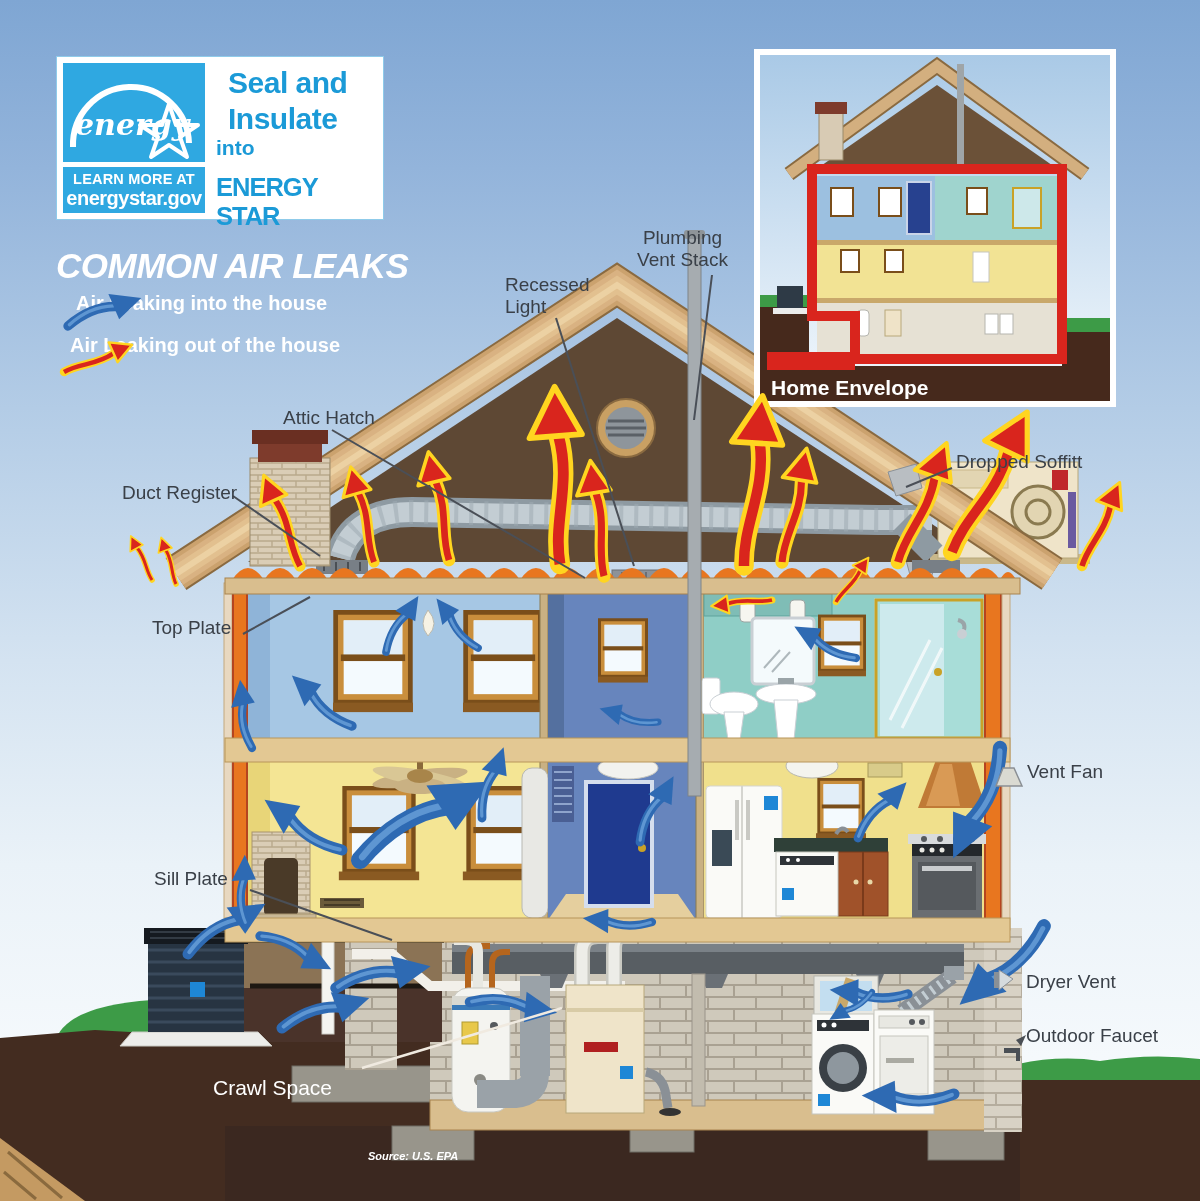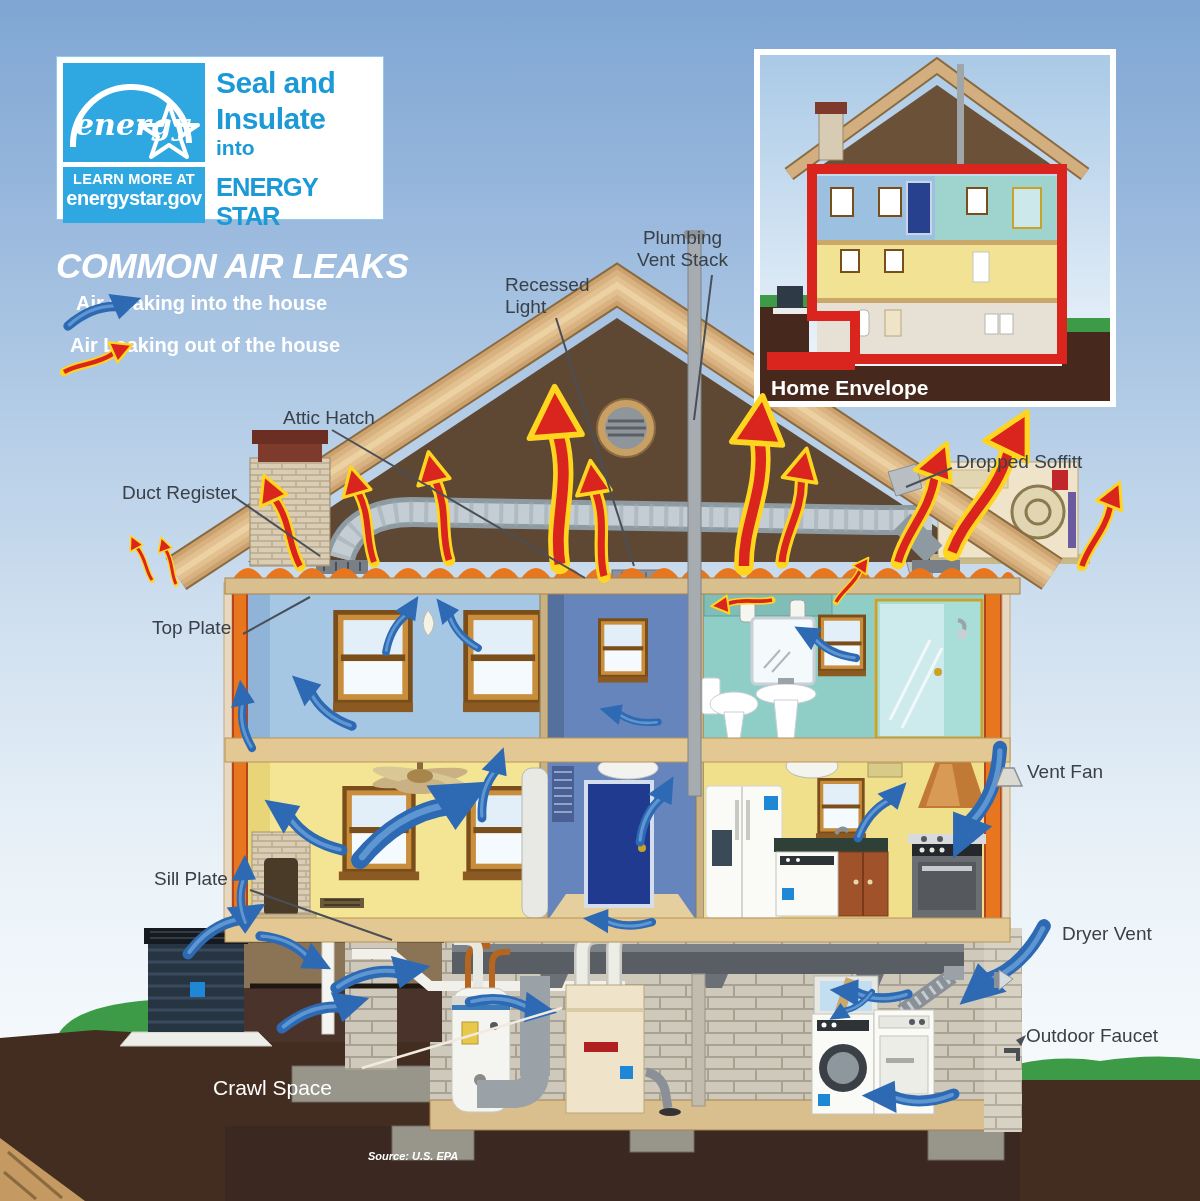--- a/index.html
+++ b/index.html
@@ -19,27 +19,27 @@
   .legend-text{font-weight:bold;font-size:20px;color:#FFFFFF;margin-left:14px;}
   .src{position:absolute;left:368px;top:1150px;font-style:italic;font-weight:bold;
        font-size:11px;color:#FFFFFF;}
   .inset-caption{position:absolute;left:771px;top:376px;font-weight:bold;
                  font-size:21px;color:#FFFFFF;}
   
   .logo{position:absolute;left:57px;top:57px;width:326px;height:162px;
         background:#FFFFFF;outline:1px solid #8FCBEA;}
   .logo .left{position:absolute;left:6px;top:6px;width:142px;height:150px;}
   .logo .left .art{position:absolute;left:0;top:0;width:142px;height:99px;background:#2FA8E1;}
-  .logo .left .more{position:absolute;left:0;top:104px;width:142px;height:56px;background:#2FA8E1;
+  .logo .left .more{position:absolute;left:0;top:104px;width:142px;height:46px;background:#2FA8E1;
         color:#FFF;text-align:center;font-weight:bold;}
   .logo .left .more .l1{font-size:14.5px;margin-top:4px;letter-spacing:0.2px;}
   .logo .left .more .l2{font-size:20px;margin-top:0px;letter-spacing:-0.5px;}
   .logo .right{position:absolute;left:153px;top:6px;width:167px;height:150px;background:#FFF;
         color:#1B9AD7;padding-left:6px;box-sizing:border-box;}
-  .logo .right .t1{font-size:30px;font-weight:bold;line-height:1.02;margin-top:5px;letter-spacing:-0.5px;}
+  .logo .right .t1{font-size:30px;font-weight:bold;line-height:1.02;margin-top:5px;letter-spacing:-0.5px;margin-left:12px;}
   .logo .right .t2{font-size:21px;font-weight:bold;margin-top:2px;}
   .logo .right .t3{font-size:25.5px;font-weight:bold;margin-top:13px;letter-spacing:-1px;}
   .ry{fill:none;stroke:#FFD520;stroke-width:14;stroke-linecap:round;}
   .rr{fill:none;stroke:#D9251D;stroke-width:7.5;}
   .bs{fill:none;stroke:#2E6AB3;stroke-width:11;stroke-linecap:round;}
   .bs2{fill:none;stroke:#5E96D2;stroke-width:4;stroke-linecap:round;}
   .ldr{stroke:#4A4F57;stroke-width:2;fill:none;}
 </style>
 </head>
 <body>
@@ -497,19 +497,19 @@
 <div class="lbl center" style="left:600px;top:227px;width:165px;">Plumbing
 Vent Stack</div>
 <div class="lbl" style="left:505px;top:274px;">Recessed
 Light</div>
 <div class="lbl" style="left:283px;top:407px;">Attic Hatch</div>
 <div class="lbl" style="left:122px;top:482px;">Duct Register</div>
 <div class="lbl" style="left:956px;top:451px;">Dropped Soffitt</div>
 <div class="lbl" style="left:152px;top:617px;">Top Plate</div>
 <div class="lbl" style="left:1027px;top:761px;">Vent Fan</div>
 <div class="lbl" style="left:154px;top:868px;">Sill Plate</div>
-<div class="lbl" style="left:1026px;top:923px;margin-left:36px;">Dryer Vent</div>
+<div class="lbl" style="left:1026px;top:971px;">Dryer Vent</div>
 <div class="lbl" style="left:1026px;top:1025px;">Outdoor Faucet</div>
 <div class="lbl white" style="left:213px;top:1076px;font-size:21px;">Crawl Space</div>
 
 <div class="src">Source: U.S. EPA</div>
 
 </div>
 
 </body></html>

